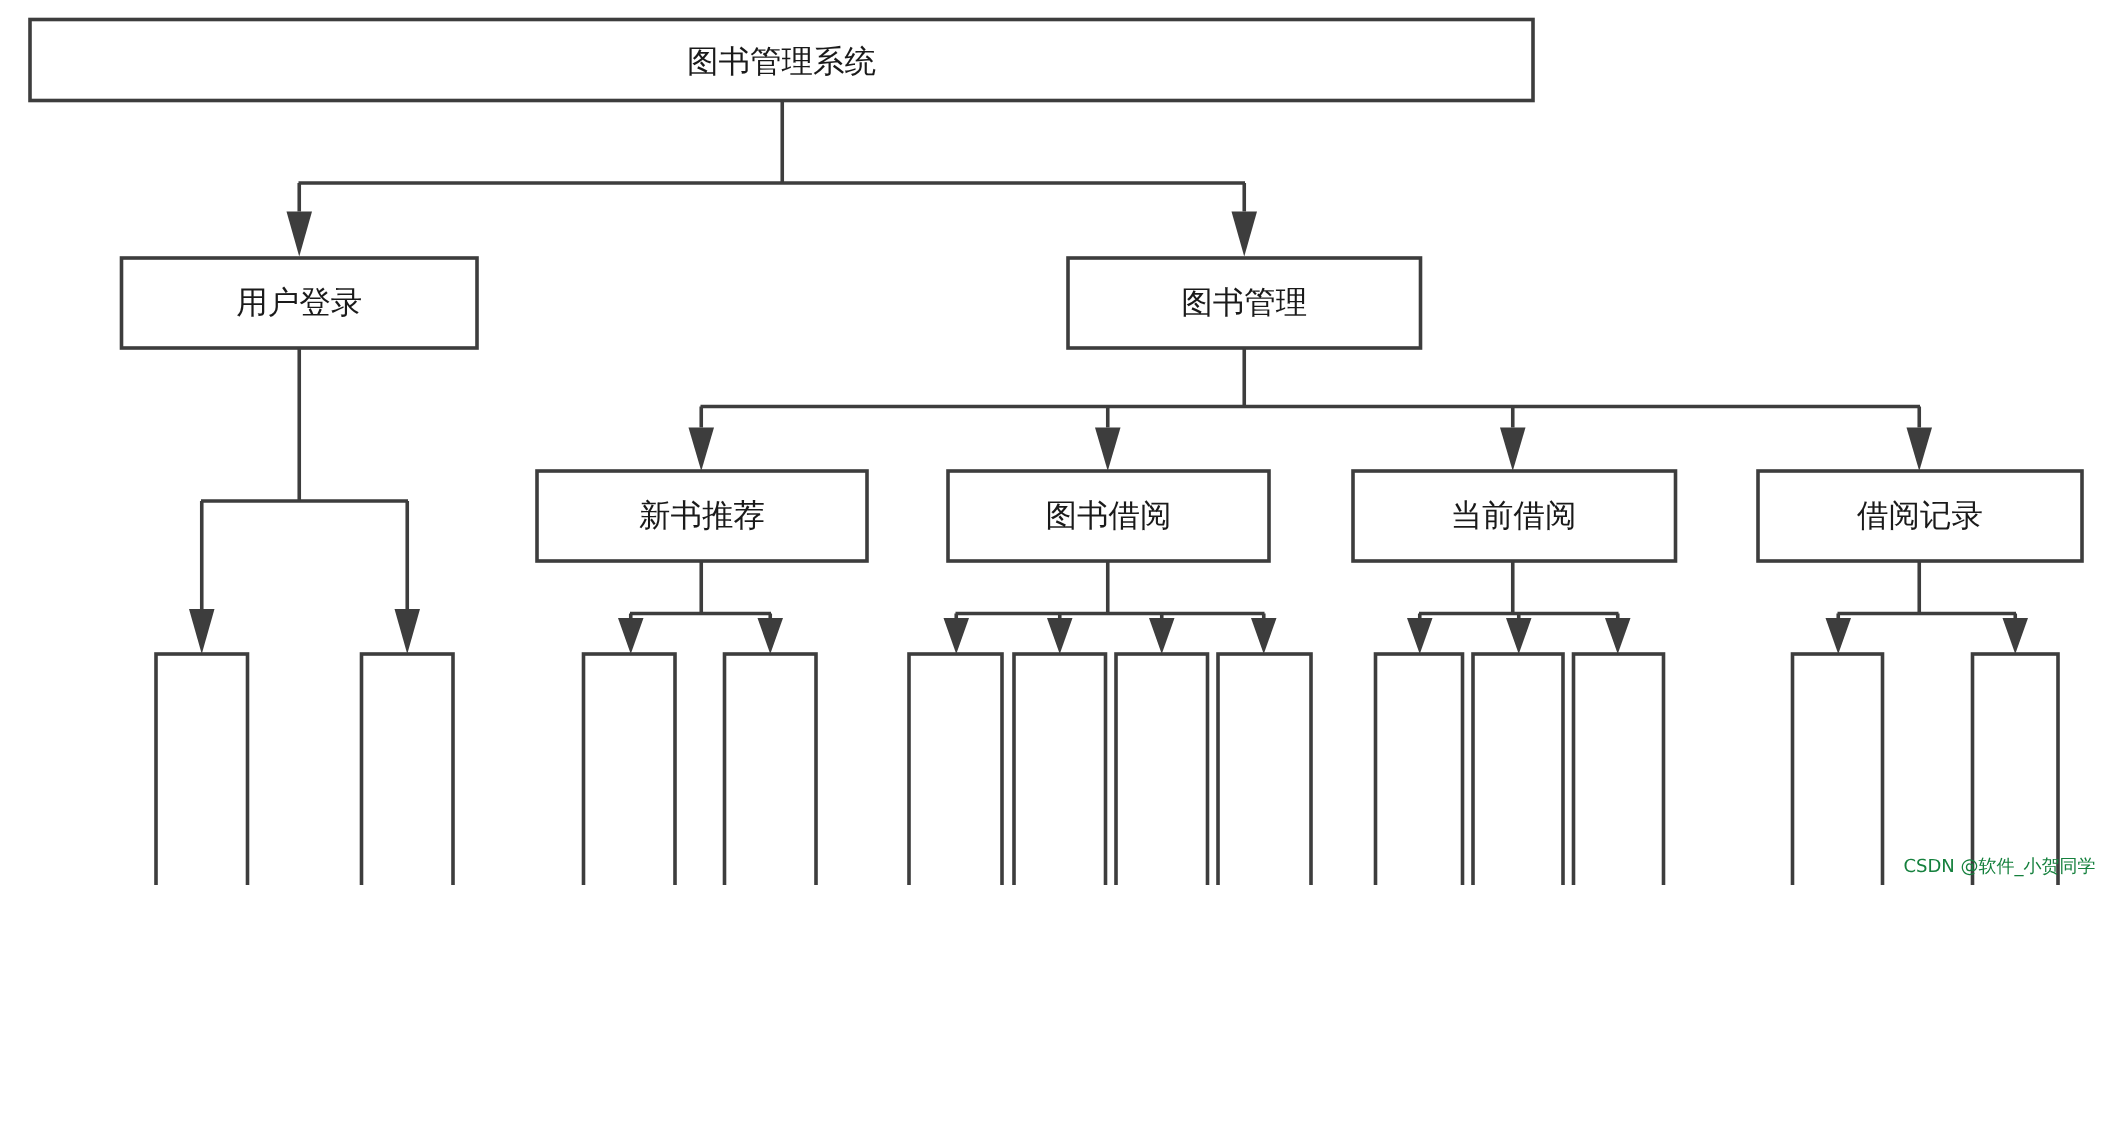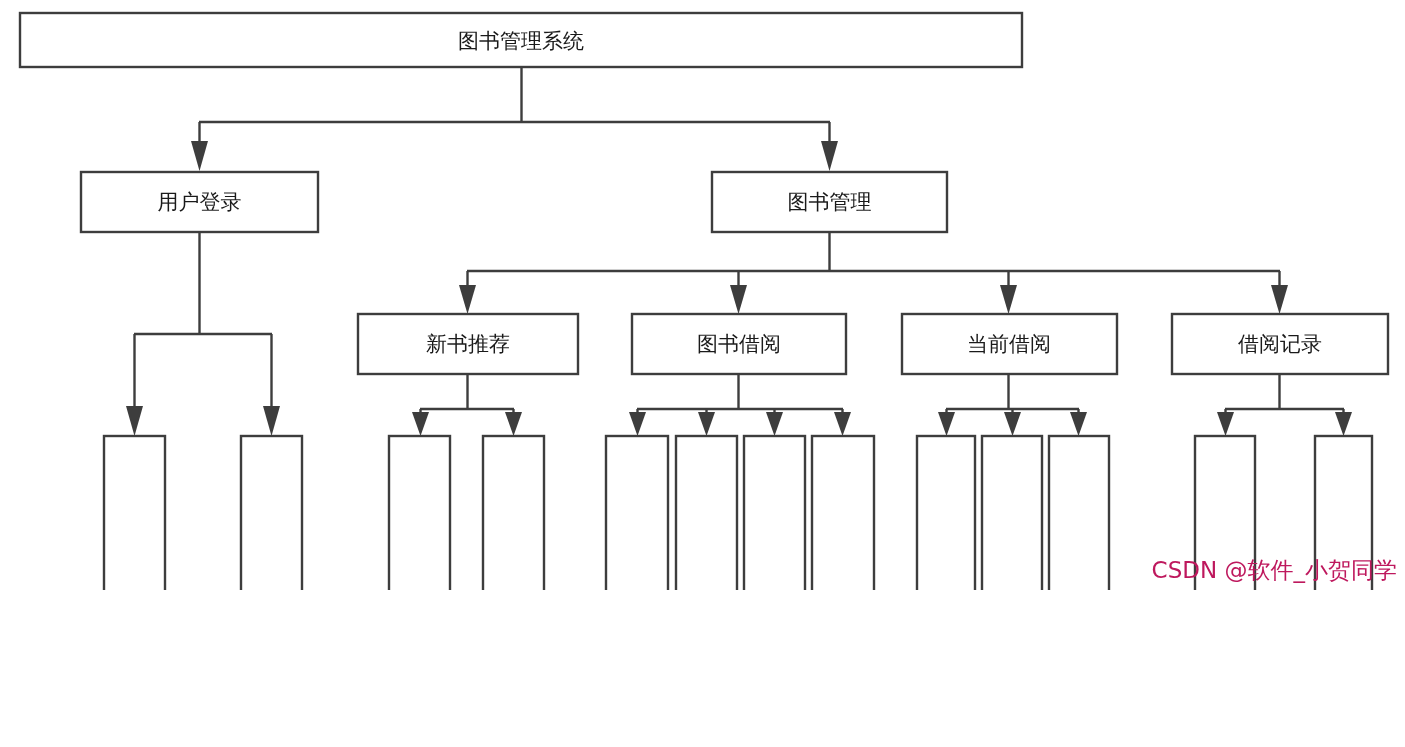--- a/index.html
+++ b/index.html
@@ -61,22 +61,22 @@
     align-items: flex-start;
     justify-content: center;
     white-space: nowrap;
     pointer-events: none;
   }
   .watermark {
     position: absolute;
     right: 8px;
     bottom: 4px;
     font-family: "DejaVu Sans", "Liberation Sans", sans-serif;
-    font-size: 23px;
-    color: #be185d;
+    font-size: 12px;
+    color: #15803d;
     white-space: nowrap;
   }
 </style>
 </head>
 <body>
 
 <div id="diagram-root">
 
   <svg class="flow" viewBox="0 0 1405 747" xmlns="http://www.w3.org/2000/svg">
 

